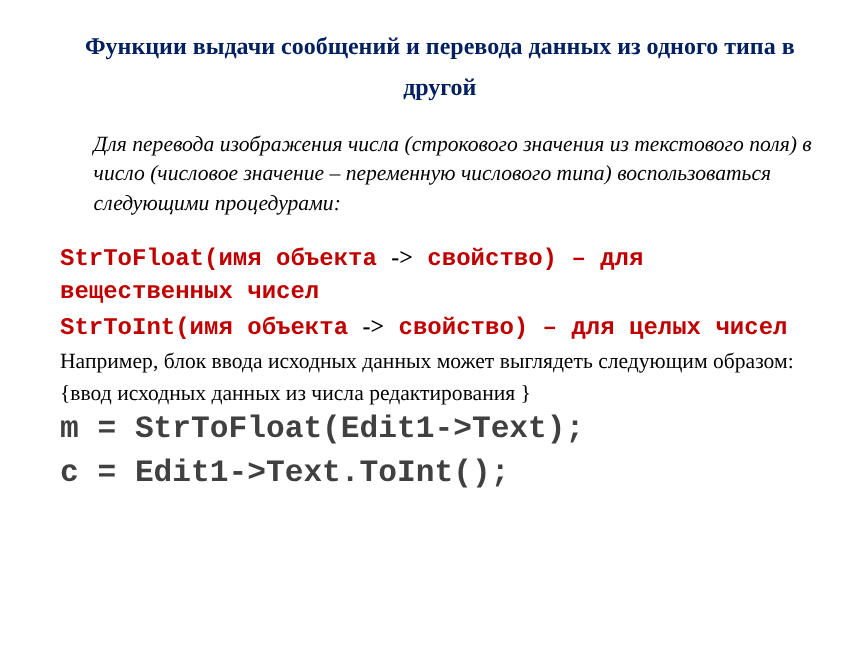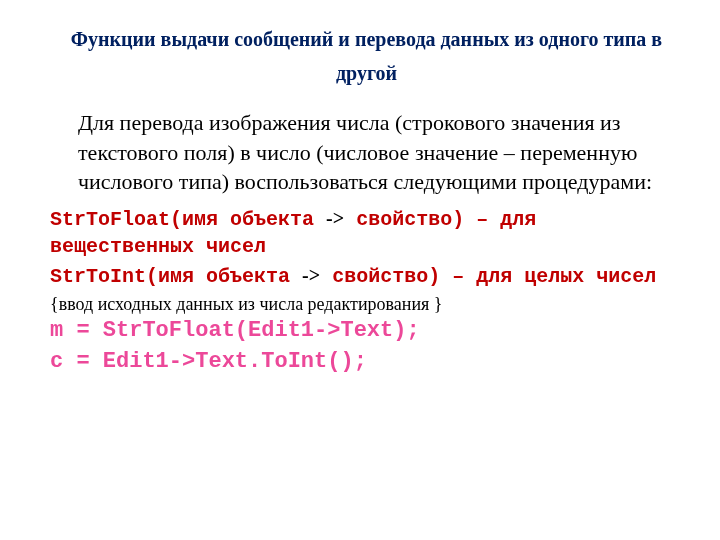--- a/index.html
+++ b/index.html
@@ -18,24 +18,25 @@
   .title {
     color: #002060;
     font-size: 20px;
     font-weight: bold;
     text-align: center;
     line-height: 1.7;
     margin-bottom: 18px;
   }
   .intro {
     color: #000000;
-    font-size: 22px;
+    font-size: 18px;
     line-height: 1.35;
     margin-left: 28px;
-    margin-bottom: 8px;
+    margin-bottom: 21px;
+    font-style: italic;
   }
   .code-red {
     color: #c00000;
     font-family: "Courier New", Courier, monospace;
     font-weight: bold;
     font-size: 20px;
     line-height: 1.35;
     margin-bottom: 2px;
   }
   .arrow {
@@ -43,24 +44,24 @@
     color: #000000;
     font-weight: bold;
   }
   .body-text {
     color: #000000;
     font-size: 18px;
     line-height: 1.35;
     margin-top: 2px;
   }
   .code-blue {
-    color: #ec4899;
+    color: #404040;
     font-family: "Courier New", Courier, monospace;
     font-weight: bold;
-    font-size: 22px;
+    font-size: 26px;
     line-height: 1.4;
   }
 </style>
 </head>
 <body>
 
 <div class="slide">
 
   <div class="title">Функции выдачи сообщений и перевода данных из одного типа в другой</div>
 
@@ -71,19 +72,20 @@
     <span class="arrow">-&gt;</span>
     <span>свойство) – для вещественных чисел</span>
   </div>
 
   <div class="code-red">
     <span>StrToInt(имя объекта</span>
     <span class="arrow">-&gt;</span>
     <span>свойство) – для целых чисел</span>
   </div>
 
+  <div class="body-text"> Например, блок ввода исходных данных может выглядеть следующим образом:</div>
 
   <div class="body-text">{ввод исходных данных из числа редактирования }</div>
 
   <div class="code-blue">m = StrToFloat(Edit1-&gt;Text);</div>
   <div class="code-blue">c = Edit1-&gt;Text.ToInt();</div>
 
 </div>
 
 </body></html>

